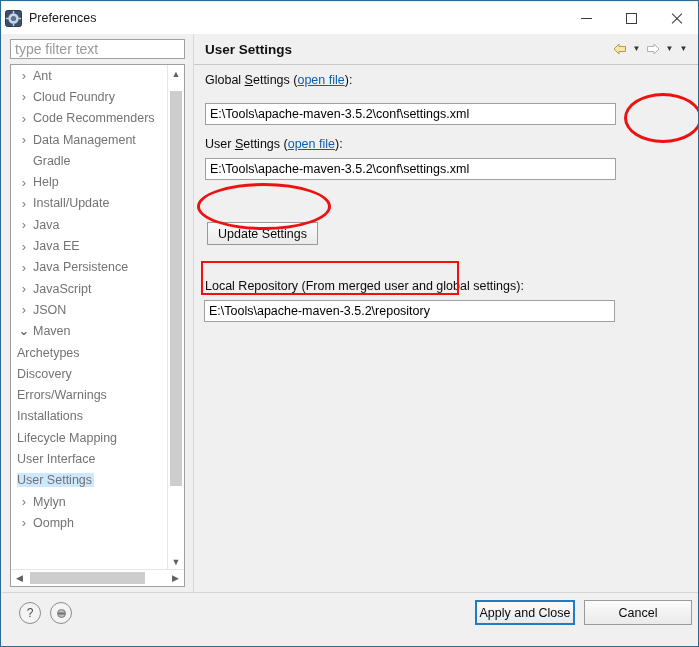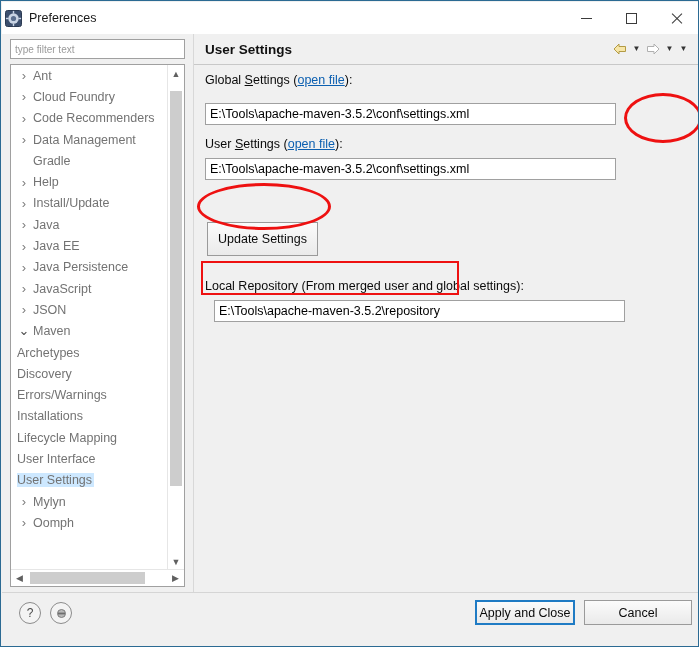--- a/index.html
+++ b/index.html
@@ -105,21 +105,21 @@
     width: 175px; height: 548px;
   }
   #filter-input {
     position: absolute;
     left: 0; top: 0;
     width: 175px; height: 20px;
     box-sizing: border-box;
     border: 1px solid #a0a0a0;
     background: #ffffff;
     font-family: "Liberation Sans", sans-serif;
-    font-size: 10px;
+    font-size: 14px;
     color: #000;
     padding: 1px 4px;
     outline: none;
   }
   #filter-input::placeholder { color: #9a9a9a; opacity: 1; }
 
   #tree-box {
     position: absolute;
     left: 0; top: 25px;
     width: 175px; height: 523px;
@@ -281,21 +281,21 @@
     outline: none;
   }
   .btn {
     position: absolute;
     box-sizing: border-box;
     border: 1px solid #9a9a9a;
     background: linear-gradient(#fbfbfb, #eaeaea);
     font-family: "Liberation Sans", sans-serif;
     font-size: 12.5px;
     color: #0a0a0a;
-    height: 34px;
+    height: 23px;
     cursor: default;
     padding: 0 6px;
     white-space: nowrap;
     display: flex;
     align-items: center;
     justify-content: center;
   }
   .btn .uline { text-decoration: underline; }
   #dialog-footer {
     position: absolute;
@@ -516,21 +516,21 @@
         <input class="txtfield" style="left: 11px; top: 38px; width: 411px;" value="E:\Tools\apache-maven-3.5.2\conf\settings.xml">
 
         <div class="field-label" style="left:11px; top:72px;">
           <span>User </span><span class="uline">S</span><span>ettings </span>(<span class="link">open file</span>)<span>:</span>
         </div>
         <input class="txtfield" style="left: 11px; top: 93px; width: 411px;" value="E:\Tools\apache-maven-3.5.2\conf\settings.xml">
 
         <div class="btn" style="left:13px; top:157px; width:111px;">Update Settings</div>
 
         <div class="field-label" style="left:11px; top:214px;">Local Repository (From merged user and global settings):</div>
-        <input class="txtfield" style="left: 20px; top: 235px; width: 411px;" readonly="" value="E:\Tools\apache-maven-3.5.2\repository">
+        <input class="txtfield" style="left: 10px; top: 235px; width: 411px;" readonly="" value="E:\Tools\apache-maven-3.5.2\repository">
 
         <div class="btn" style="left:299px; top:528px; width:112px; height:25px;">
           <span>Restore </span>
             <span class="uline">D</span>
             <span>efaults</span>
         </div>
         <div class="btn" style="left:418px; top:528px; width:75px; height:25px;">
           <span class="uline">A</span>
             <span>pply</span>
         </div>

